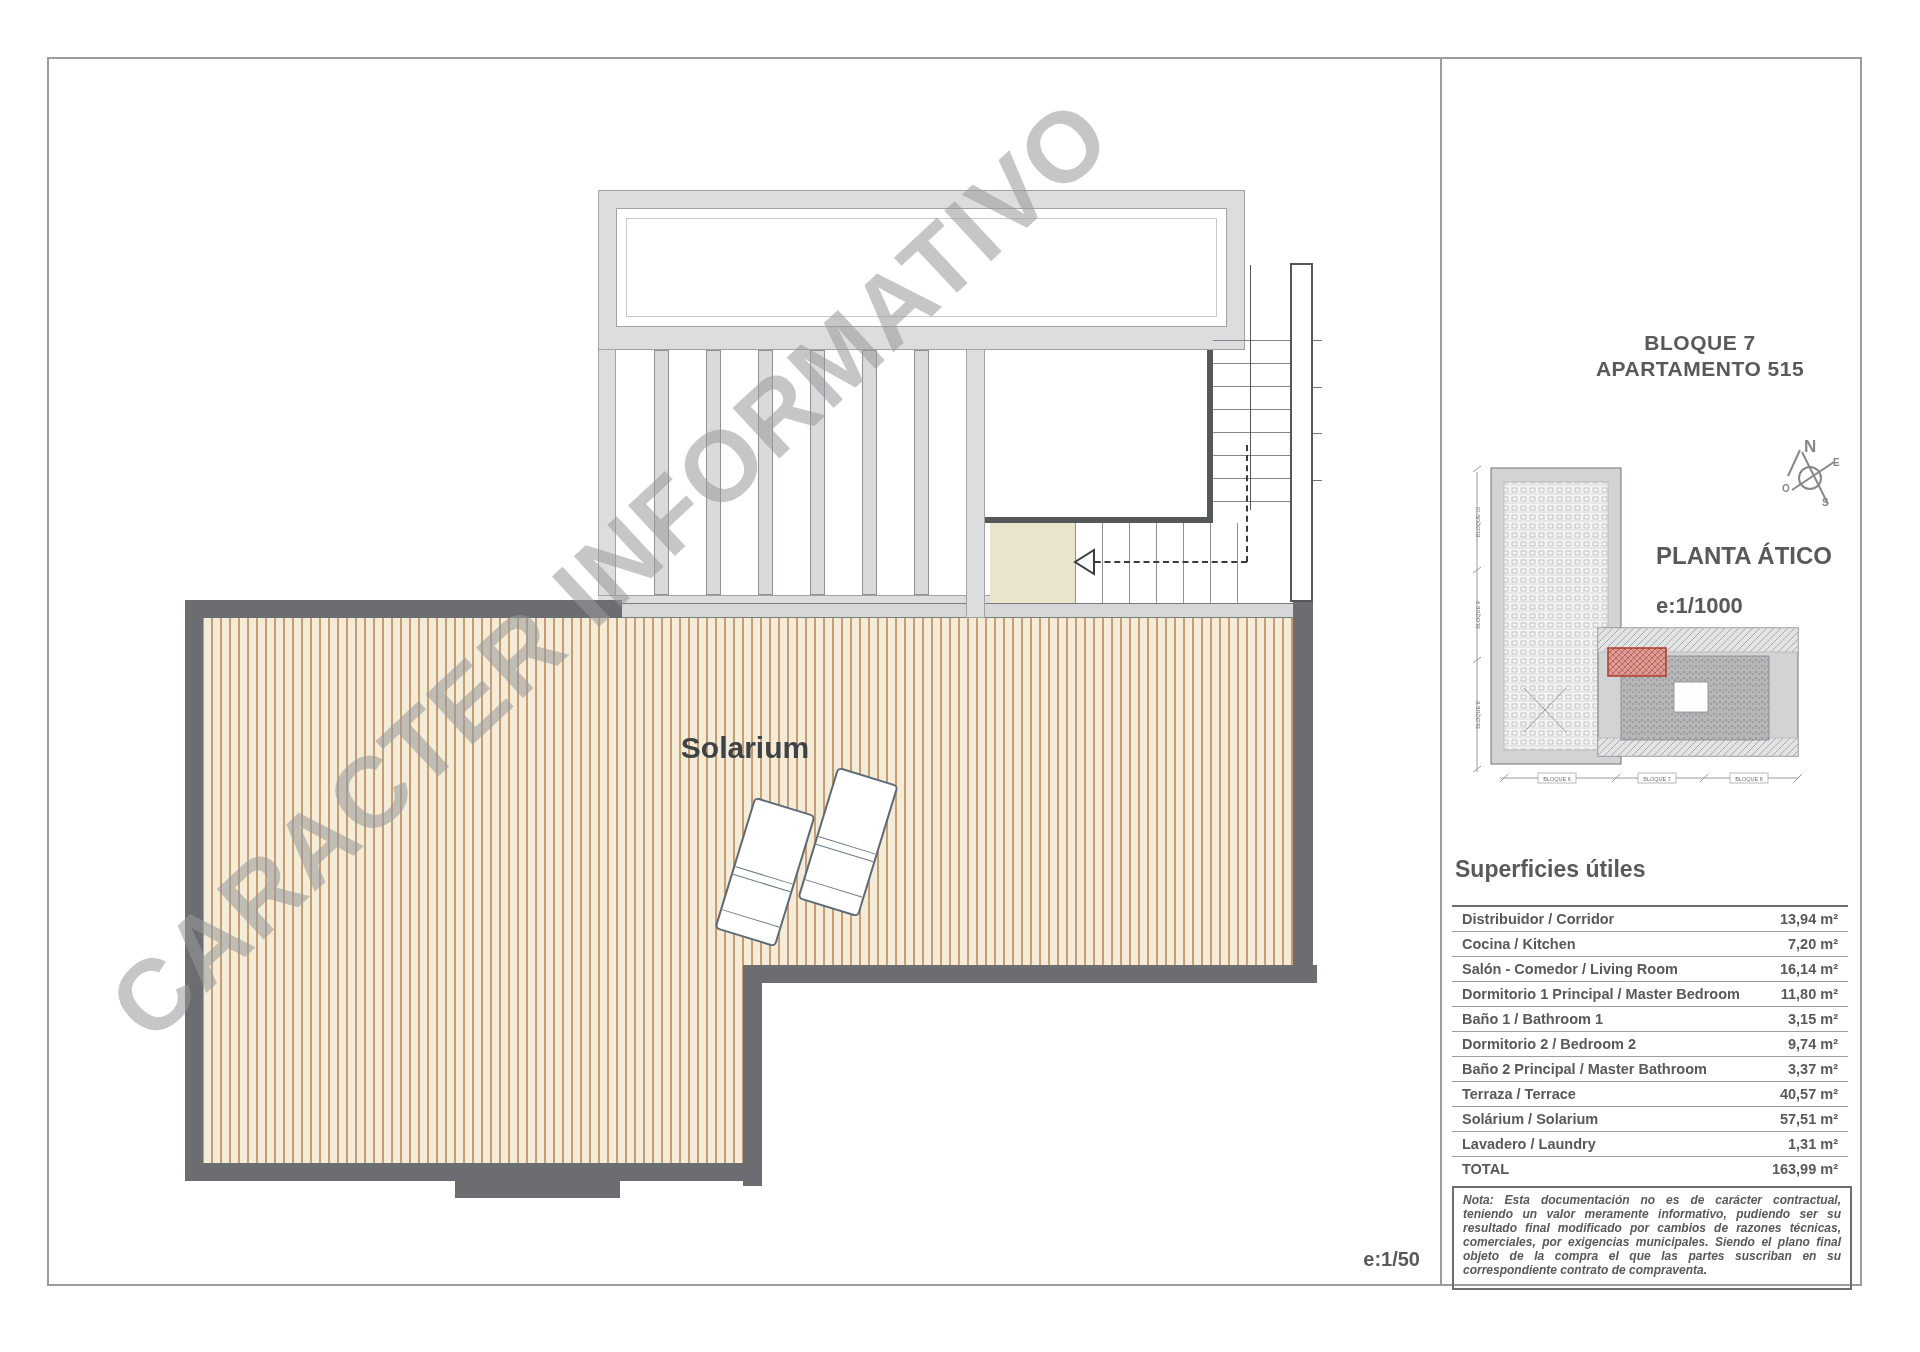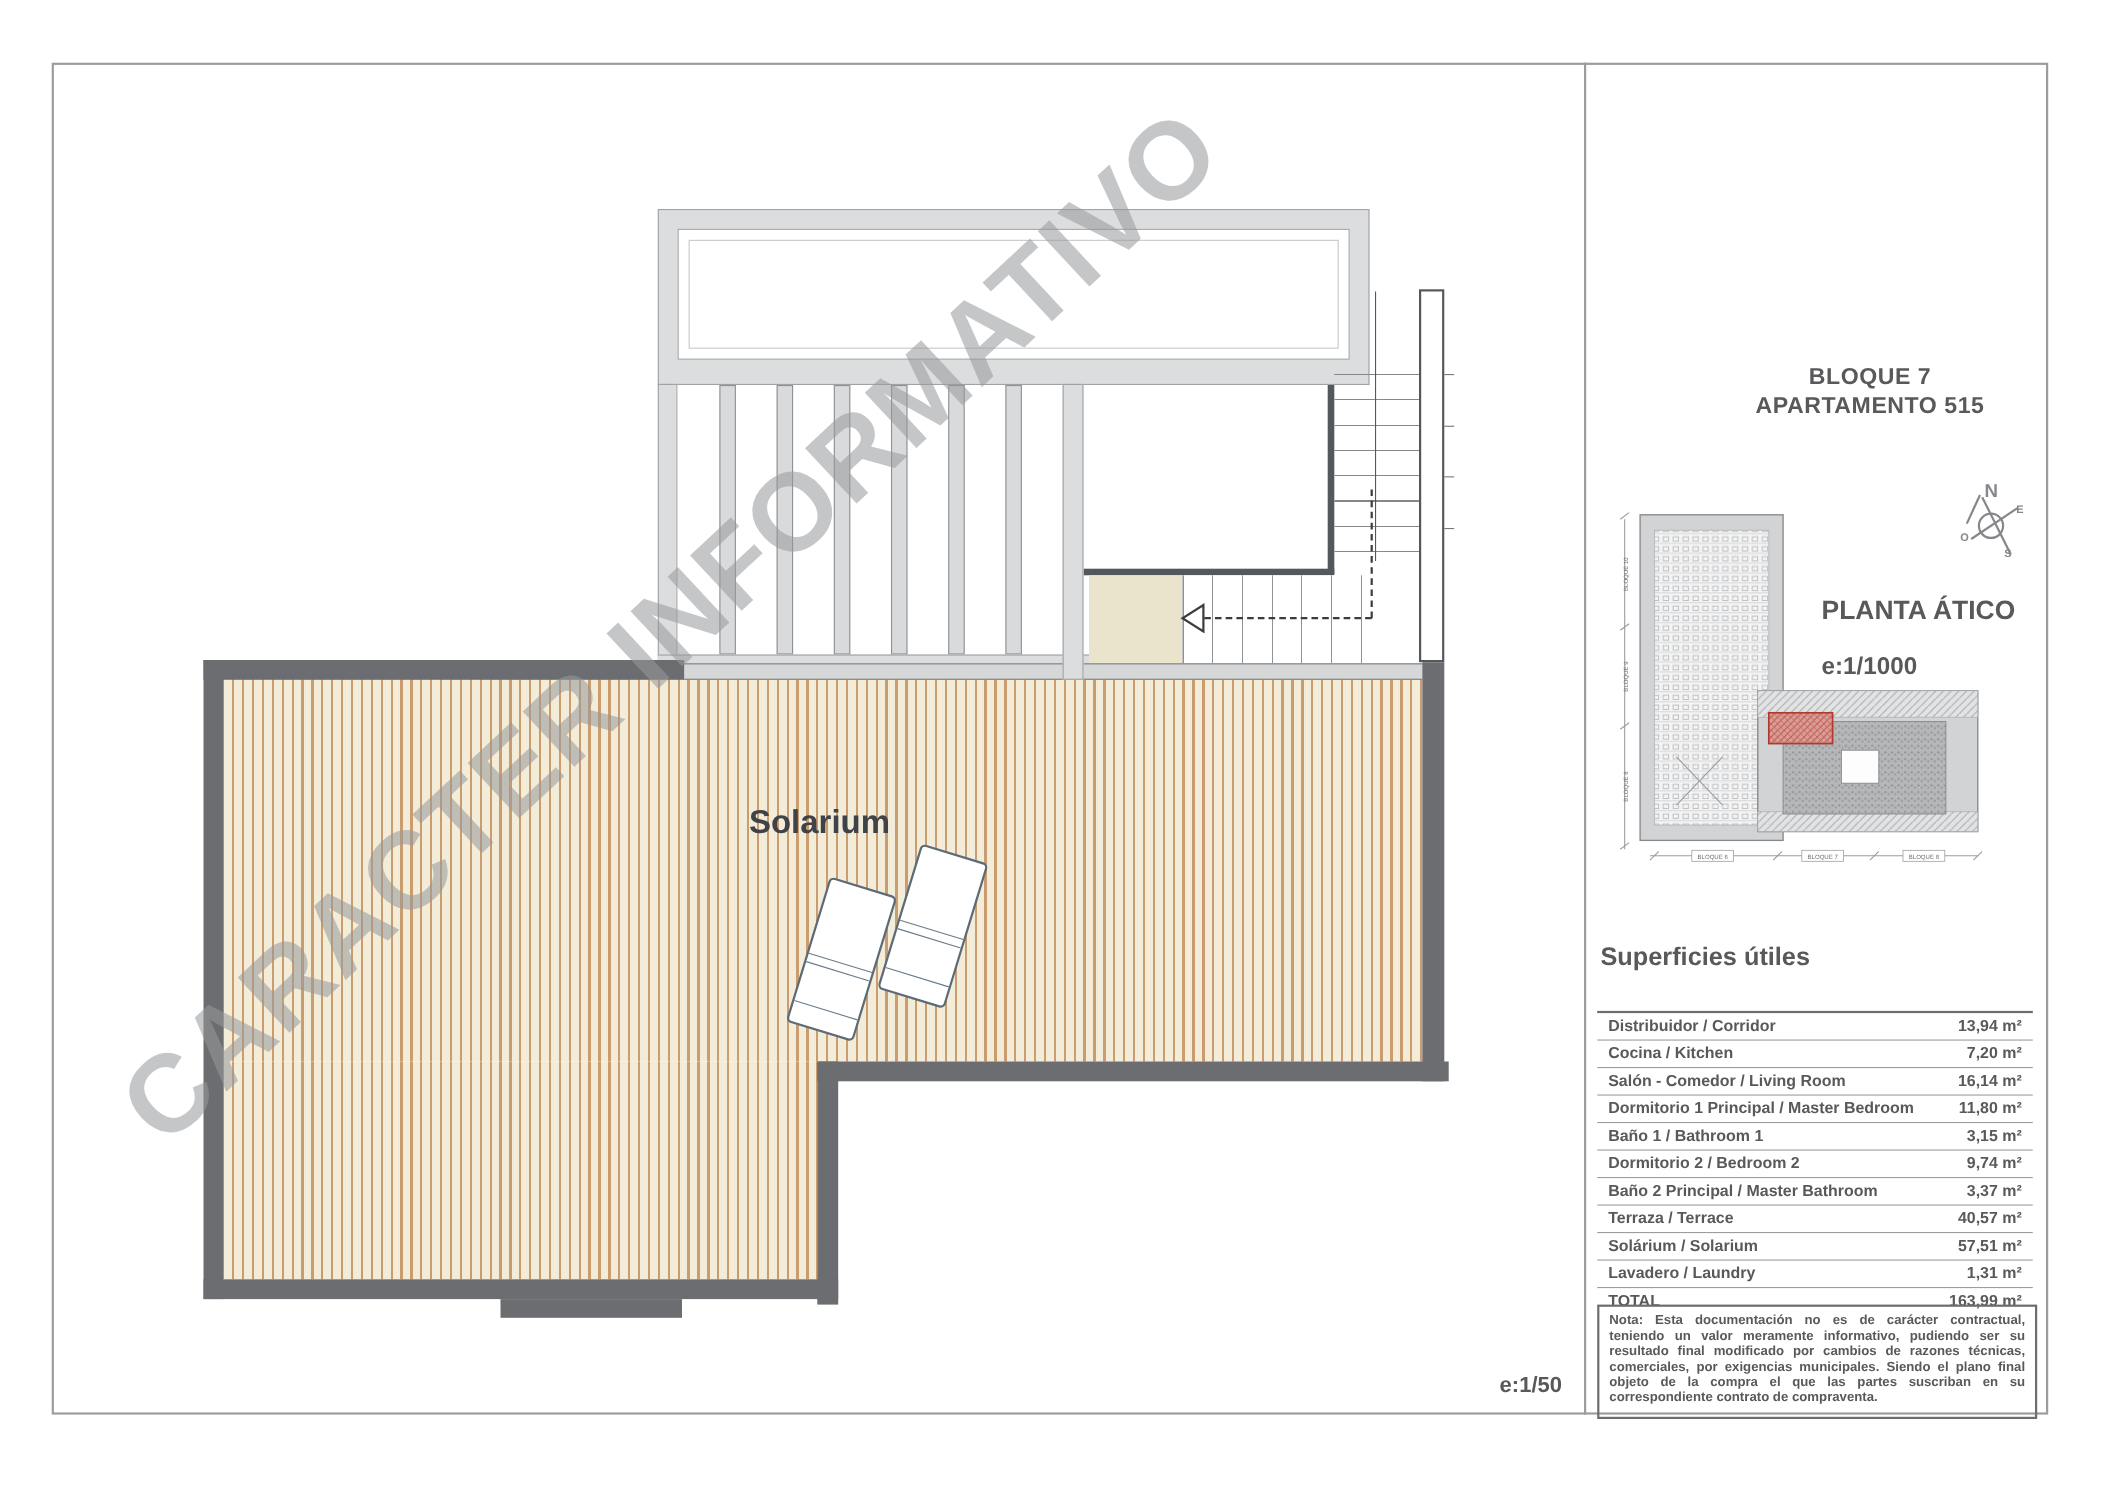--- a/index.html
+++ b/index.html
@@ -65,28 +65,28 @@
      font-size:100px;font-weight:bold;letter-spacing:2px;text-align:center;
      color:#97999b;opacity:.55;z-index:50;white-space:nowrap;}
 
   .scale-main{left:1310px;top:1248px;width:110px;text-align:right;font-size:20px;font-weight:bold;z-index:40;}
 
   
   .block-title{left:1540px;top:330px;width:320px;text-align:center;font-size:21px;font-weight:bold;line-height:1.25;letter-spacing:.5px;}
   .planta{left:1656px;top:540px;font-size:24px;font-weight:bold;line-height:1.35;}
   .planta .sc{font-size:22px;margin-top:19px;}
   .surf-title{left:1455px;top:856px;font-size:23px;font-weight:bold;}
-  .surf-table{left:1452px;top:905px;width:396px;border-top:2px solid #6b6d70;margin-top:14px;}
+  .surf-table{left:1452px;top:905px;width:396px;border-top:2px solid #6b6d70;}
   .trow{display:flex;justify-content:space-between;align-items:center;height:24px;
         border-bottom:1px solid #9b9da0;font-size:14.5px;font-weight:bold;}
   .trow:last-child{border-bottom:none;}
   .trow .tlabel{padding-left:10px;}
   .trow .tval{padding-right:10px;}
   .note-box{left:1452px;top:1186px;width:400px;height:104px;border:2px solid #6b6d70;box-sizing:border-box;
-     padding:5px 9px;font-size:12px;font-weight:bold;line-height:1.17;text-align:justify;}
+     padding:5px 9px;font-size:12px;font-weight:bold;line-height:1.17;text-align:justify;font-style:italic;}
 </style>
 </head>
 <body>
 
 <div id="page">
 
   <div class="abs frame"></div>
   <div class="abs divider"></div>
 
   <div>

